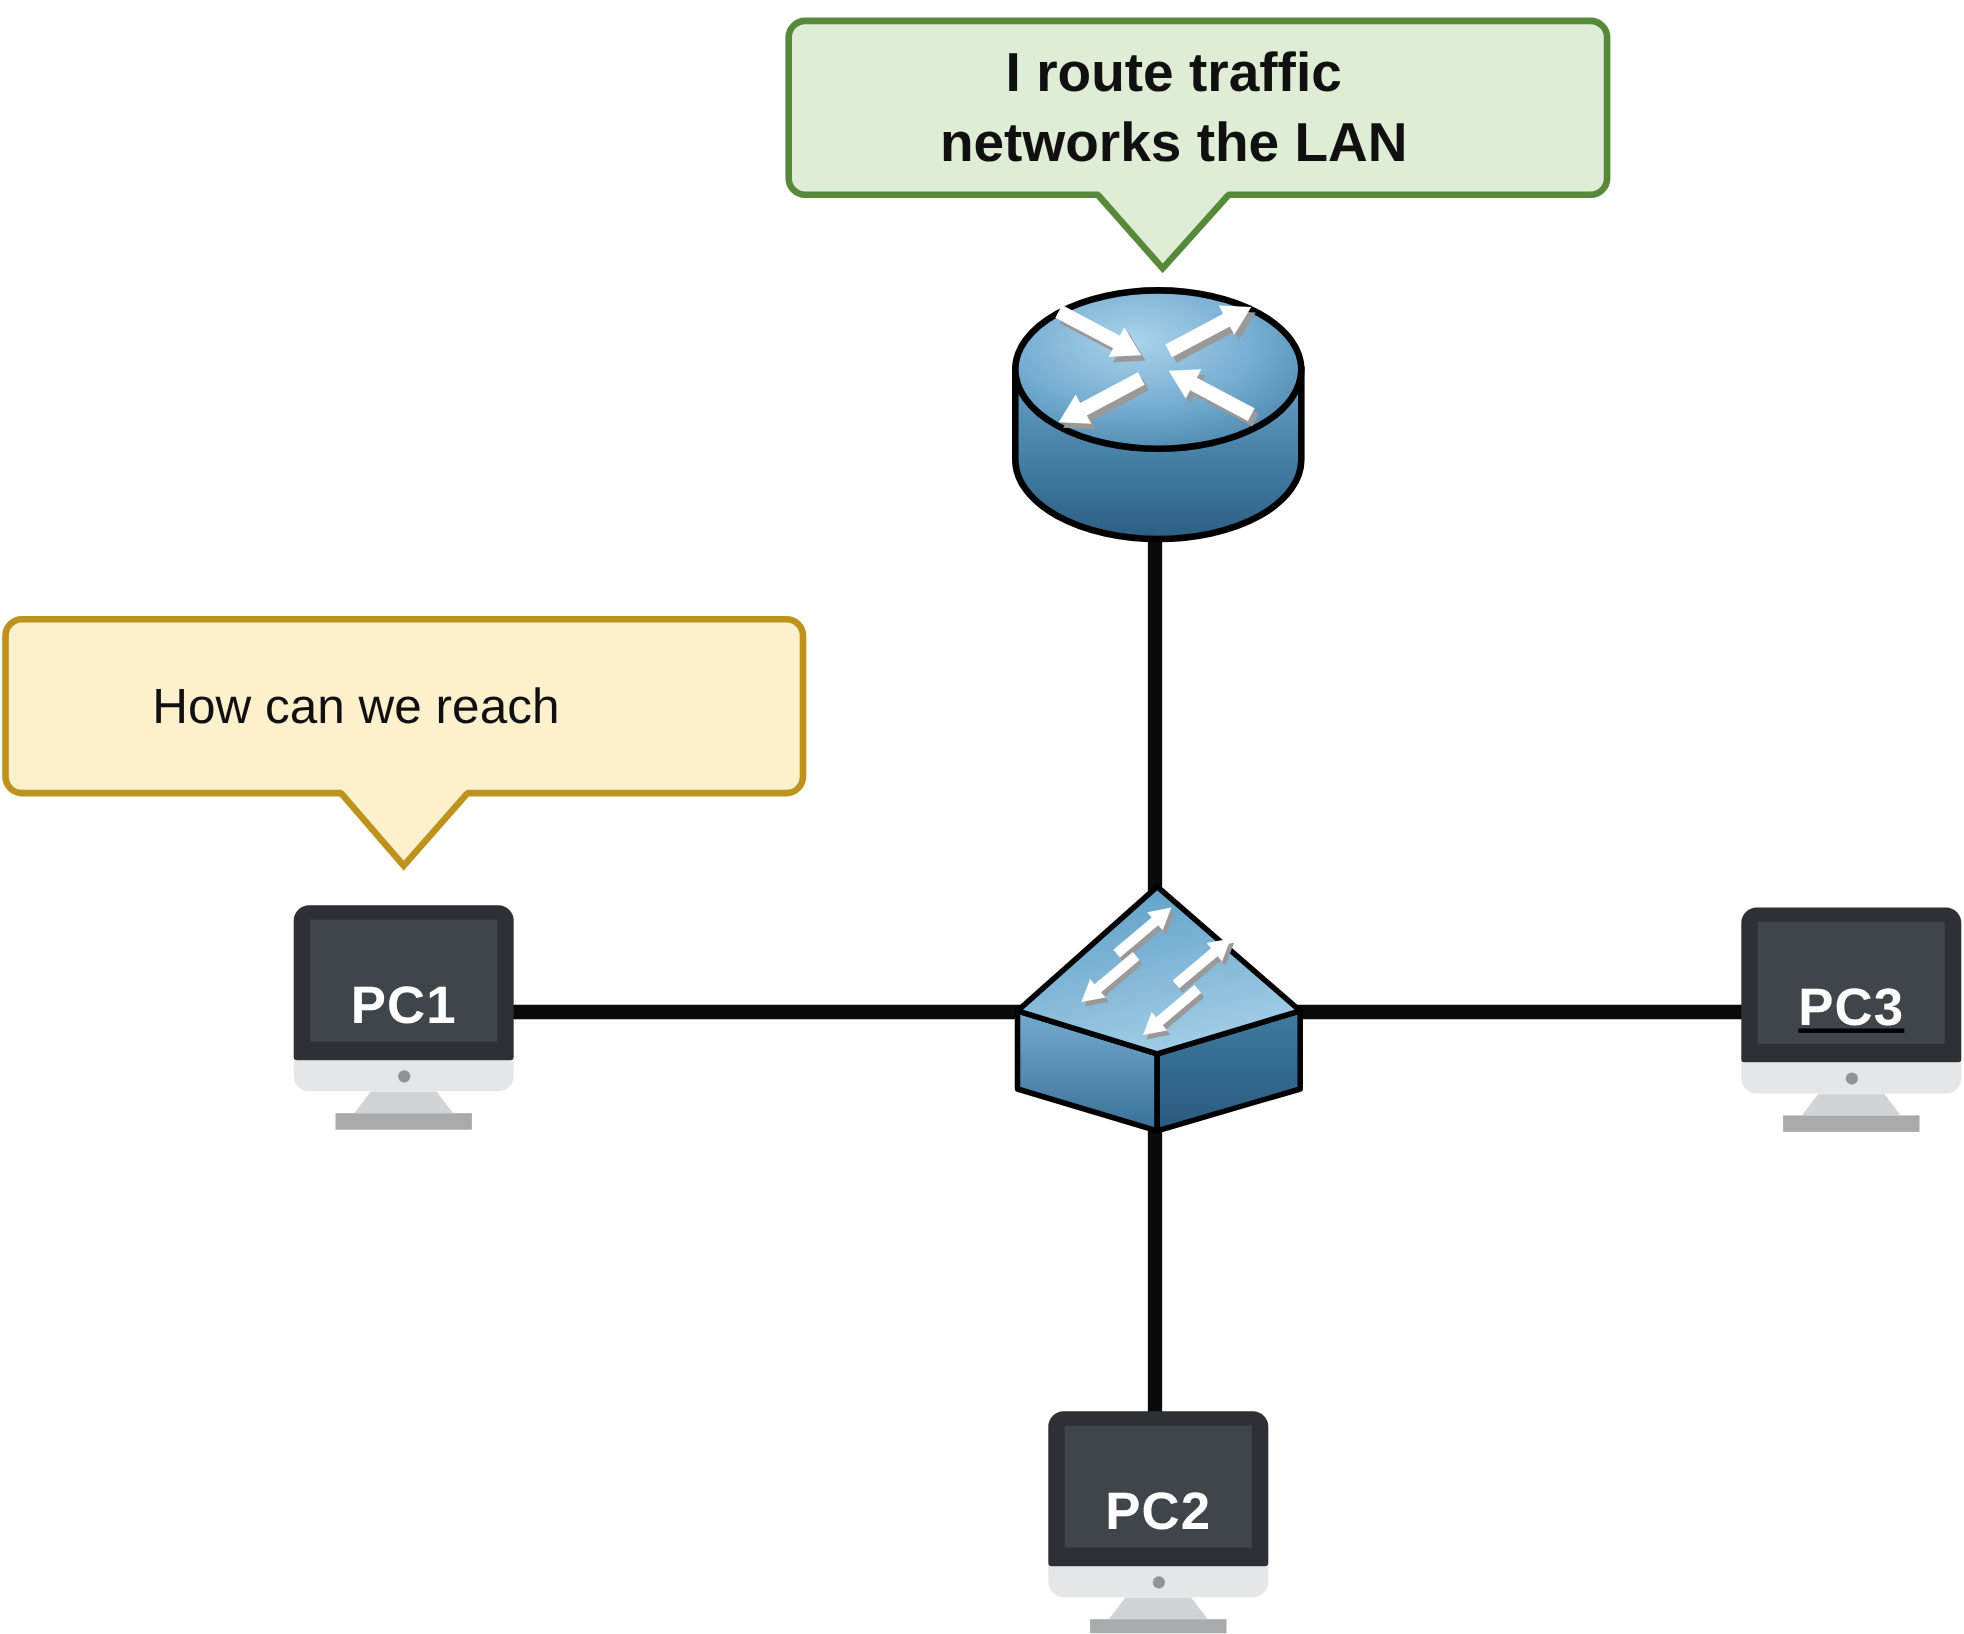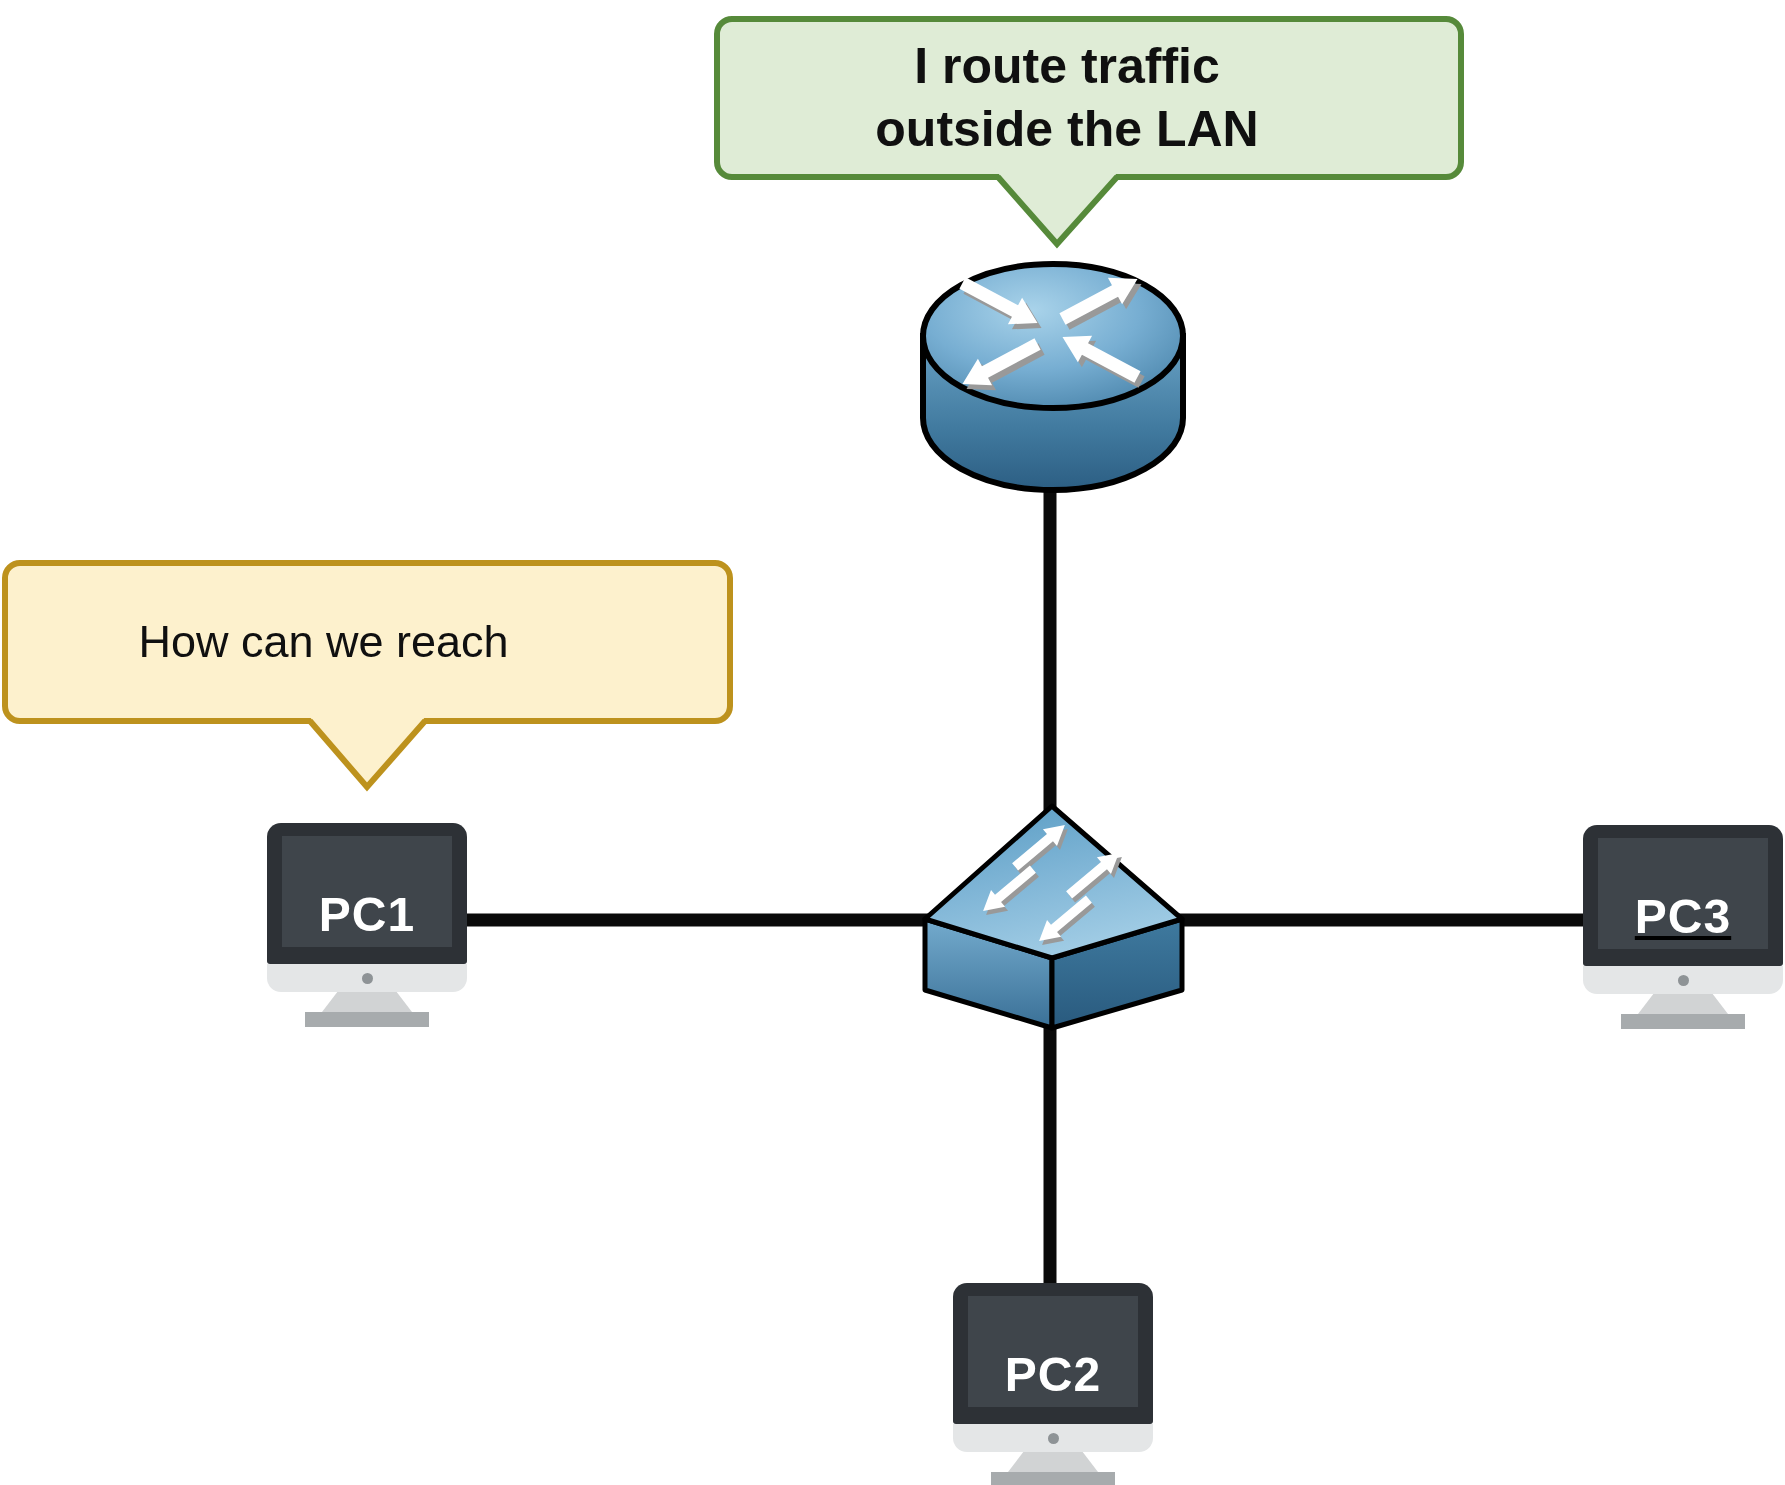--- a/index.html
+++ b/index.html
@@ -198,21 +198,21 @@
     </div>
     <div class="pc-chin">
         <span class="pc-dot"></span>
       </div>
     <div class="pc-neck"></div>
     <div class="pc-base"></div>
   </div>
 
   <div class="bubble" id="router-callout">
     <span class="line">I route traffic</span>
-    <span class="line">outside the LAN</span>
+    <span class="line">networks the LAN</span>
   </div>
   <svg class="tail" id="router-callout-tail" width="140" height="85" viewBox="0 0 140 85">
     <polygon points="4,0 131,0 67,79" fill="#dfecd6" style="fill:var(--green-fill,#dfecd6)"></polygon>
     <path d="M8,9 L67,76 L127,9" fill="none" stroke-width="6" stroke="#568a3a" style="stroke:var(--green-border,#568a3a)"></path>
   </svg>
 
   <div class="bubble" id="pc1-callout">
     <span class="line">How can we reach</span>
   </div>
   <svg class="tail" id="pc1-callout-tail" width="140" height="85" viewBox="0 0 140 85">

